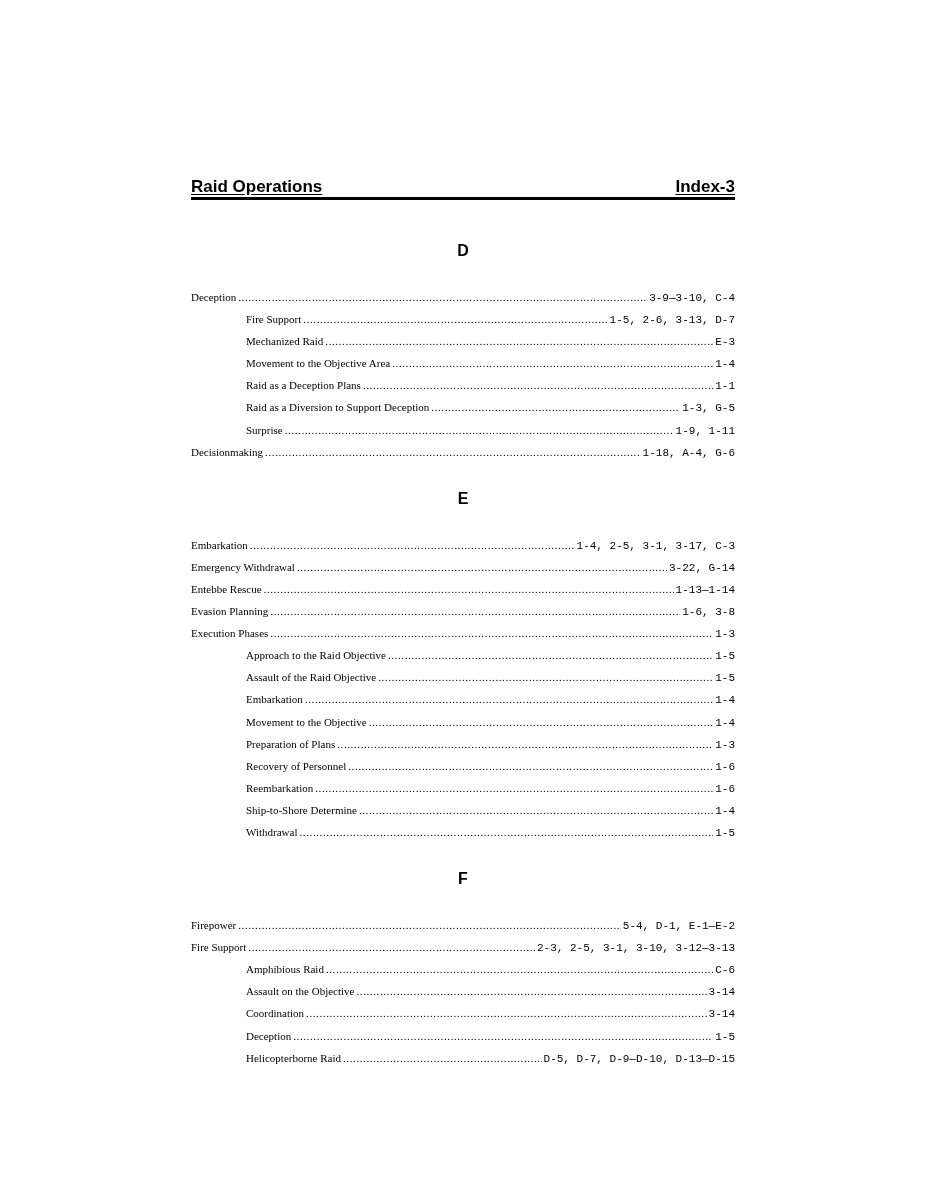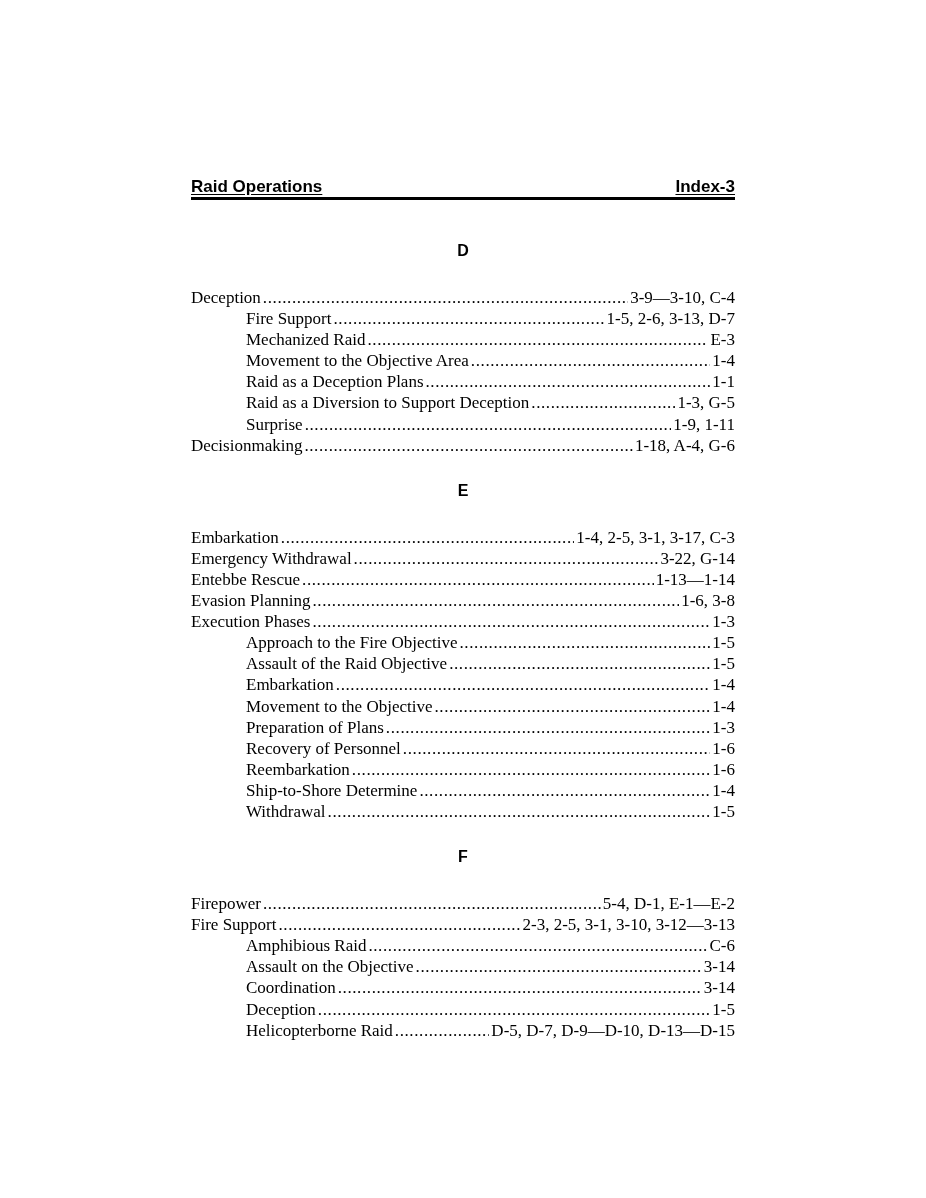--- a/index.html
+++ b/index.html
@@ -38,26 +38,26 @@
     font-family: "Liberation Sans", sans-serif;
     font-weight: bold;
     font-size: 16px;
     line-height: 16px;
     margin: 27px 0 28px 0;
   }
   .index-section:first-of-type .section-letter { margin-top: 43px; }
   .entry {
     display: flex;
     align-items: baseline;
-    font-size: 17px;
+    font-size: 11px;
     line-height: 21.1px;
   }
   .entry.indent-1 { padding-left: 55px; }
   .entry-label { white-space: nowrap; }
-  .entry-pages { white-space: nowrap; }
+  .entry-pages { white-space: nowrap; font-family: Liberation Mono, monospace; }
   .dots {
     flex: 1 1 auto;
     overflow: hidden;
     white-space: nowrap;
     margin: 0 2px 0 2px;
     min-width: 8px;
   }
   .dots::before {
     content: "................................................................................................................................................................";
     letter-spacing: 0.6px;
@@ -136,21 +136,21 @@
           <span class="entry-label">Evasion Planning</span>
           <span class="dots"></span>
           <span class="entry-pages">1-6, 3-8</span>
         </div>
         <div class="entry">
           <span class="entry-label">Execution Phases</span>
           <span class="dots"></span>
           <span class="entry-pages">1-3</span>
         </div>
         <div class="entry indent-1">
-          <span class="entry-label">Approach to the Fire Objective</span>
+          <span class="entry-label">Approach to the Raid Objective</span>
           <span class="dots"></span>
           <span class="entry-pages">1-5</span>
         </div>
         <div class="entry indent-1">
           <span class="entry-label">Assault of the Raid Objective</span>
           <span class="dots"></span>
           <span class="entry-pages">1-5</span>
         </div>
         <div class="entry indent-1">
           <span class="entry-label">Embarkation</span>

